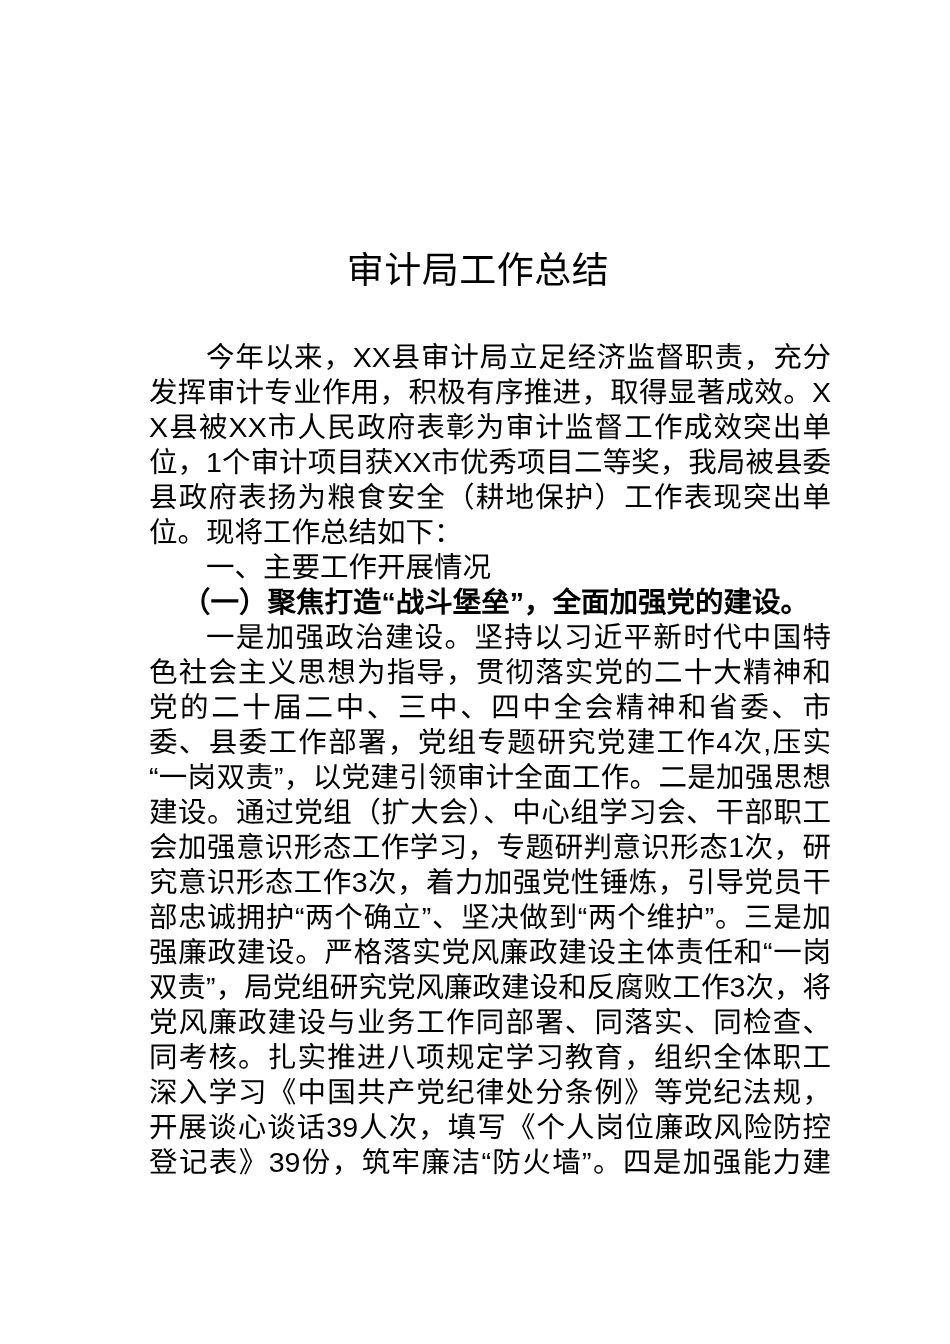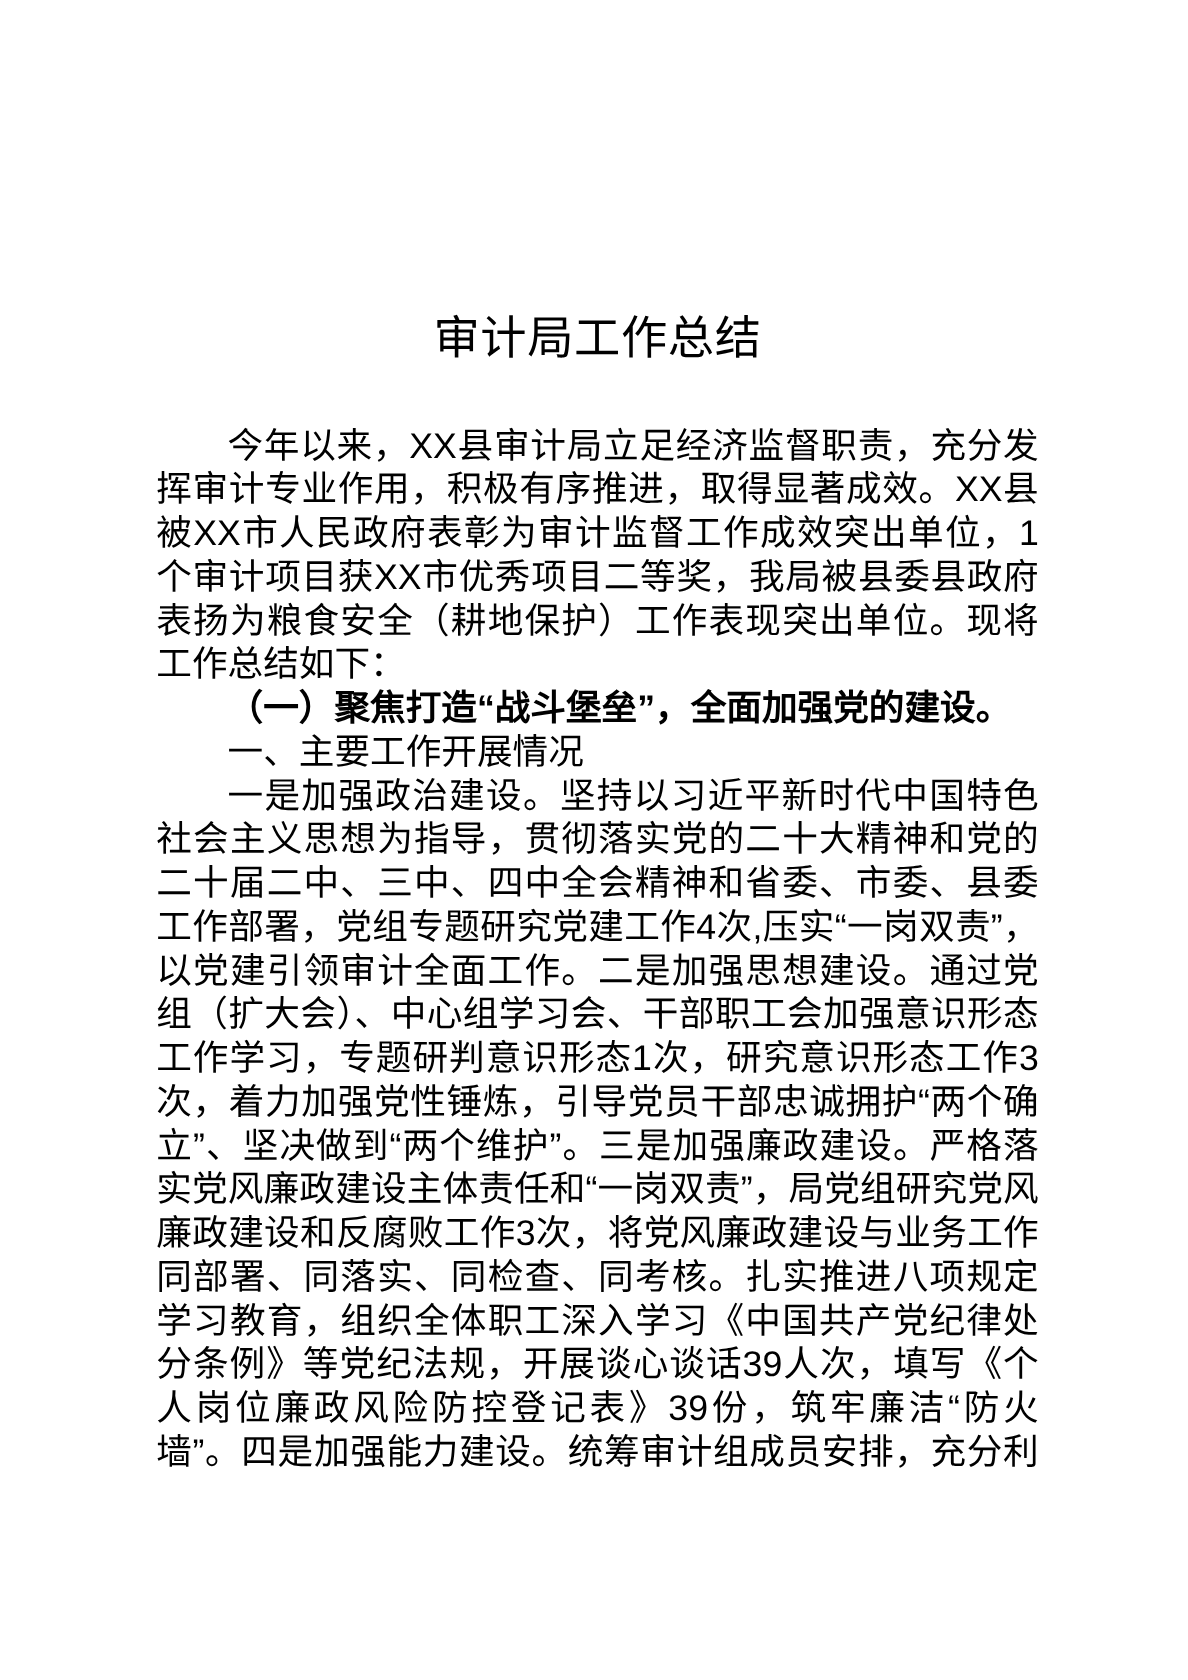--- a/index.html
+++ b/index.html
@@ -45,20 +45,21 @@
     padding: 0;
     font-size: 28.5px;
     line-height: 35px;
     text-align: justify;
     text-justify: inter-ideograph;
     letter-spacing: 0px;
     word-break: break-all;
   }
   .para.indent {
     text-indent: 57px;
+    margin-left: 24px;
   }
   .para.heading-bold {
     font-weight: 700;
     text-indent: 57px;
   }
   .b {
     font-weight: 400;
   }
 </style>
 </head>
@@ -66,20 +67,20 @@
 
 <div class="page">
   <div class="doc-body">
 
     <h1 class="doc-title">审计局工作总结</h1>
 
     <div class="title-spacer"></div>
 
     <p class="para indent">今年以来，XX县审计局立足经济监督职责，充分发挥审计专业作用，积极有序推进，取得显著成效。XX县被XX市人民政府表彰为审计监督工作成效突出单位，1个审计项目获XX市优秀项目二等奖，我局被县委县政府表扬为粮食安全（耕地保护）工作表现突出单位。现将工作总结如下：</p>
 
+    <p class="para indent">一、主要工作开展情况</p>
+
     <p class="para heading-bold">（一）聚焦打造“战斗堡垒”，全面加强党的建设。</p>
-
-    <p class="para indent">一、主要工作开展情况</p>
 
     <p class="para indent" id="mixed-para"><span class="b">一是</span><span>加强政治建设。坚持以习近平新时代中国特色社会主义思想为指导，贯彻落实党的二十大精神和党的二十届二中、三中、四中全会精神和省委、市委、县委工作部署，党组专题研究党建工作4次,压实“一岗双责”，以党建引领审计全面工作。</span><span class="b">二是</span><span>加强思想建设。通过党组（扩大会）、中心组学习会、干部职工会加强意识形态工作学习，专题研判意识形态1次，研究意识形态工作3次，着力加强党性锤炼，引导党员干部忠诚拥护“两个确立”、坚决做到“两个维护”。</span><span class="b">三是</span><span>加强廉政建设。严格落实党风廉政建设主体责任和“一岗双责”，局党组研究党风廉政建设和反腐败工作3次，将党风廉政建设与业务工作同部署、同落实、同检查、同考核。扎实推进八项规定学习教育，组织全体职工深入学习《中国共产党纪律处分条例》等党纪法规，开展谈心谈话39人次，填写《个人岗位廉政风险防控登记表》39份，筑牢廉洁“防火墙”。</span><span class="b">四是</span><span>加强能力建设。统筹审计组成员安排，充分利用经验丰富同志对新进人员进行“传帮带”，助力新进人员快速成长。抽派年轻干部参与巡察和纪委办案，不断扩大视野、丰富工作经验。送出</span></p>
 
   </div>
 </div>
 
 </body></html>

